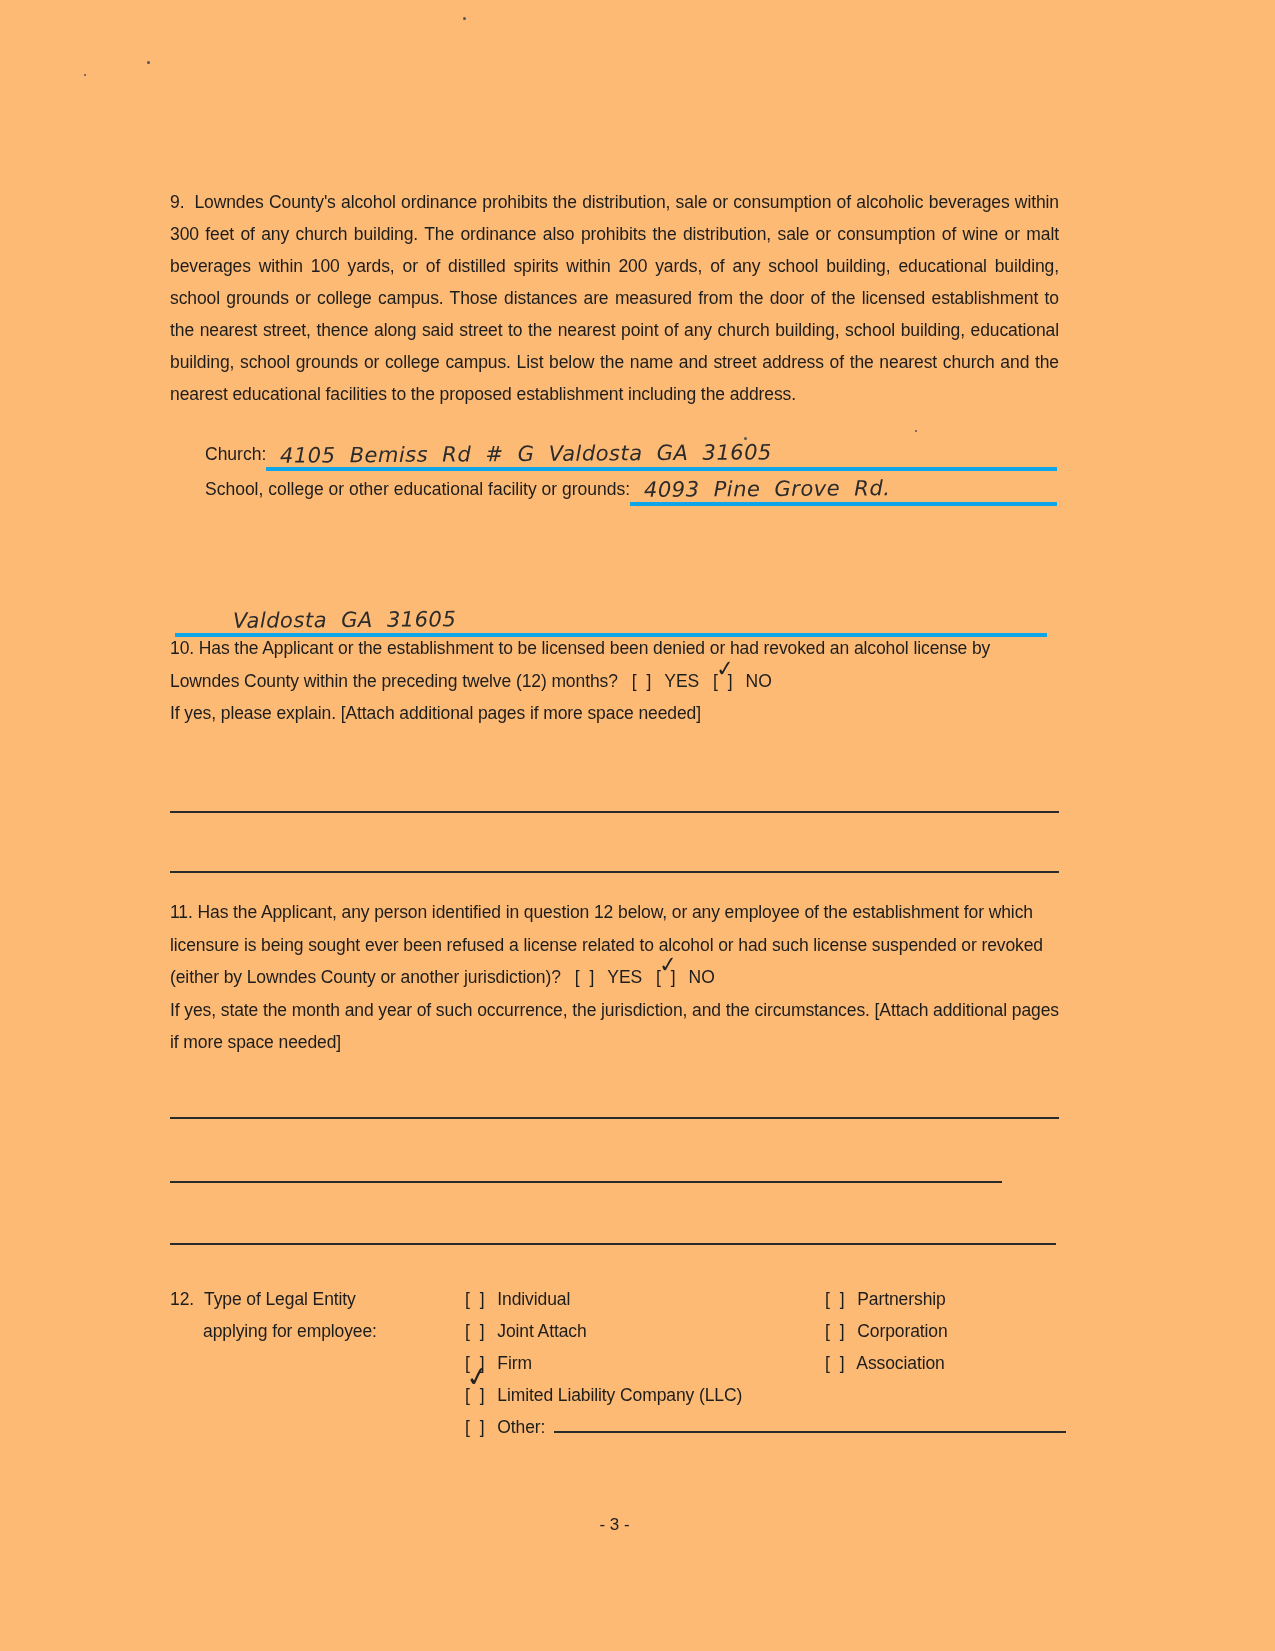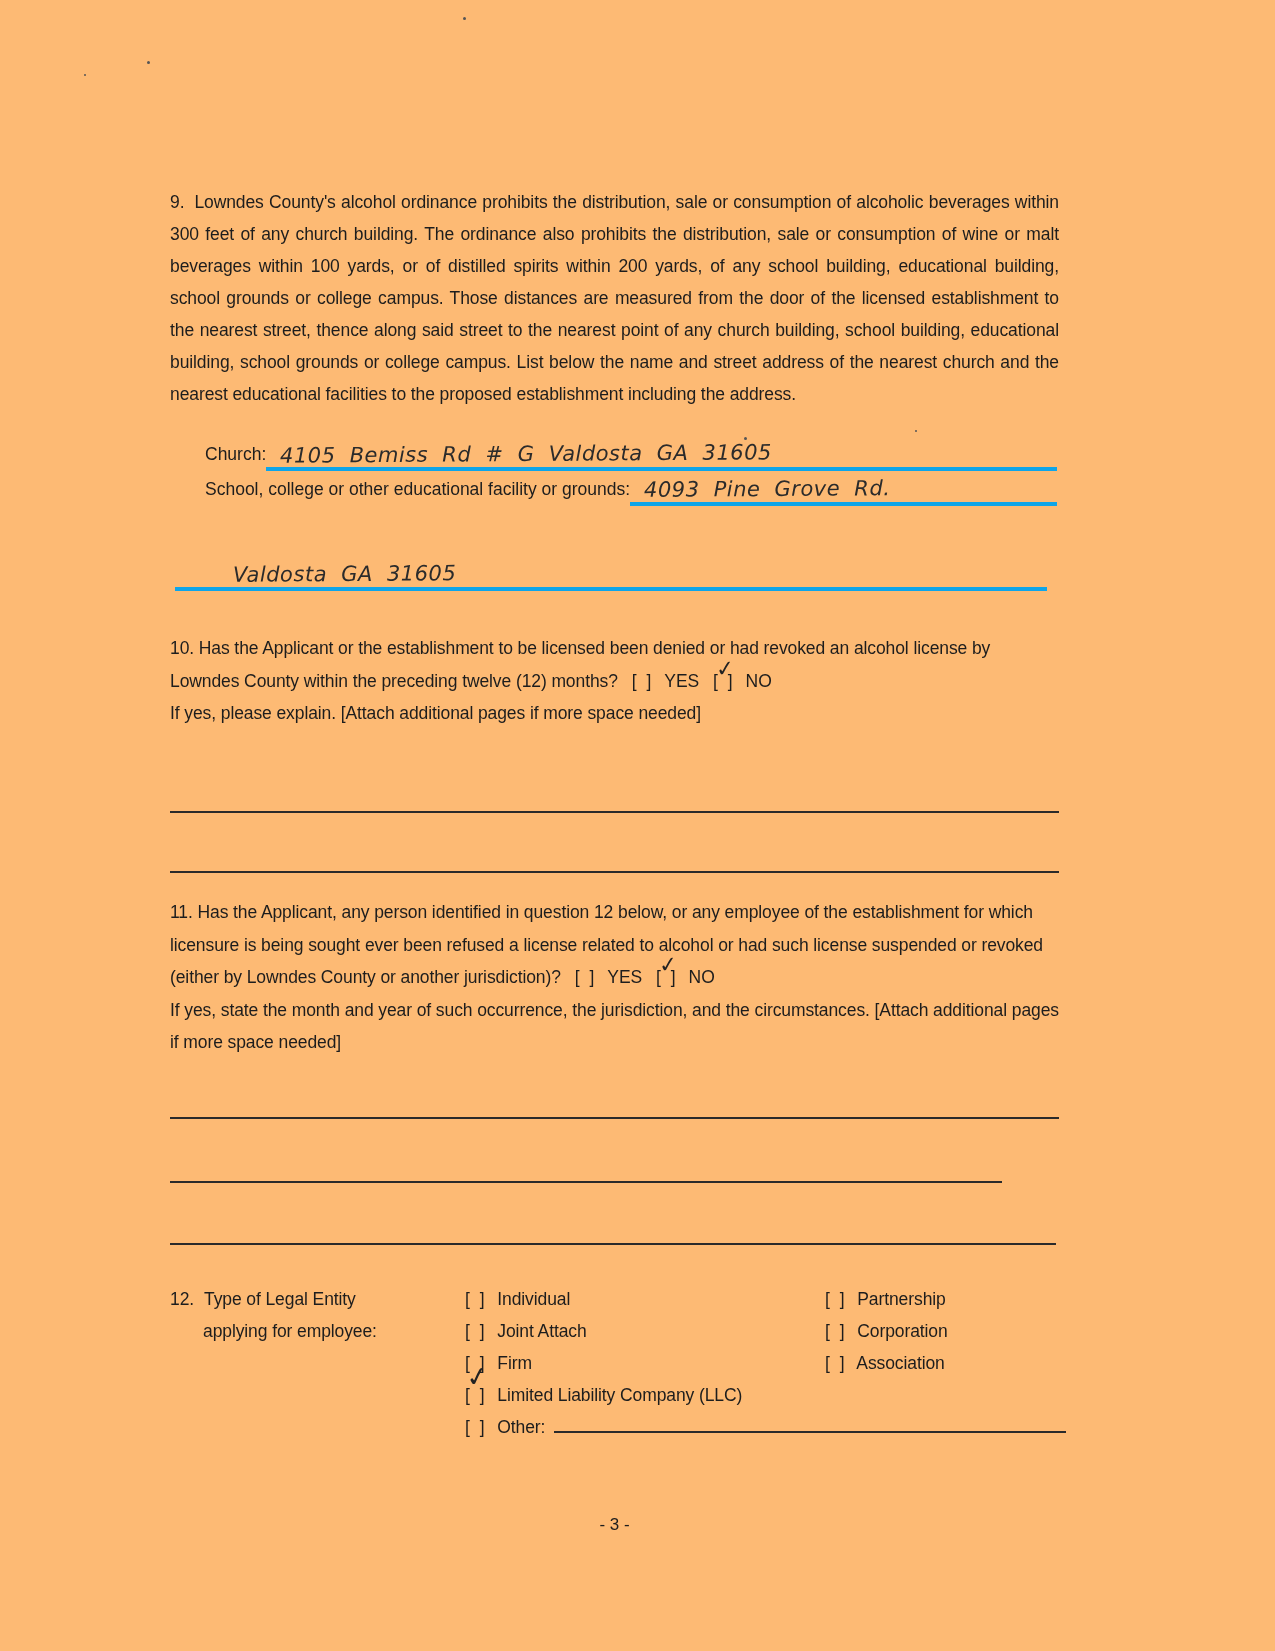--- a/index.html
+++ b/index.html
@@ -75,21 +75,21 @@
   </div>
 
   <div class="fillrow" style="left:205px;top:477px;width:852px;">
     <span class="lbl">School, college or other educational facility or grounds:</span>
     <span class="wline">
       <span class="hand">4093  Pine Grove  Rd.</span>
     </span>
   </div>
 
   <div class="fillrow" style="left:175px;top:562px;width:872px;">
-    <span class="wline" style="padding-left:58px;">
+    <span class="wline" style="padding-left:58px;margin-top:46px;">
       <span class="hand">Valdosta  GA  31605</span>
     </span>
   </div>
 
   <div class="block" style="left:170px;top:632px;width:889px;line-height:32.5px;">
     <span>10. Has the Applicant or the establishment to be licensed been denied or had revoked an alcohol license by Lowndes County within the preceding twelve (12) months?</span><span class="cb"><span>[</span><span class="gap"></span><span>]</span></span><span class="yn">YES</span><span class="cb"><span>[</span><span class="gap"></span><span class="mark">✓</span><span>]</span></span><span class="yn">NO</span><br>
     <span>If yes, please explain.  [Attach additional pages if more space needed]</span>
   </div>
 
   <div class="rule" style="left:170px;top:811px;width:889px;"></div>

